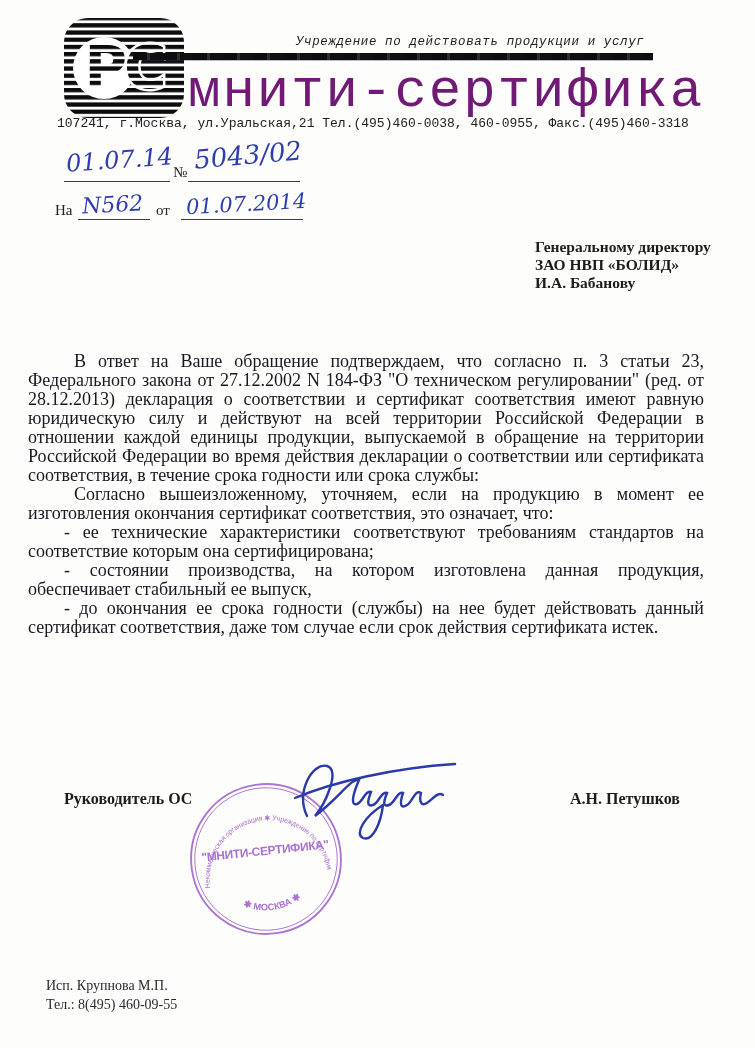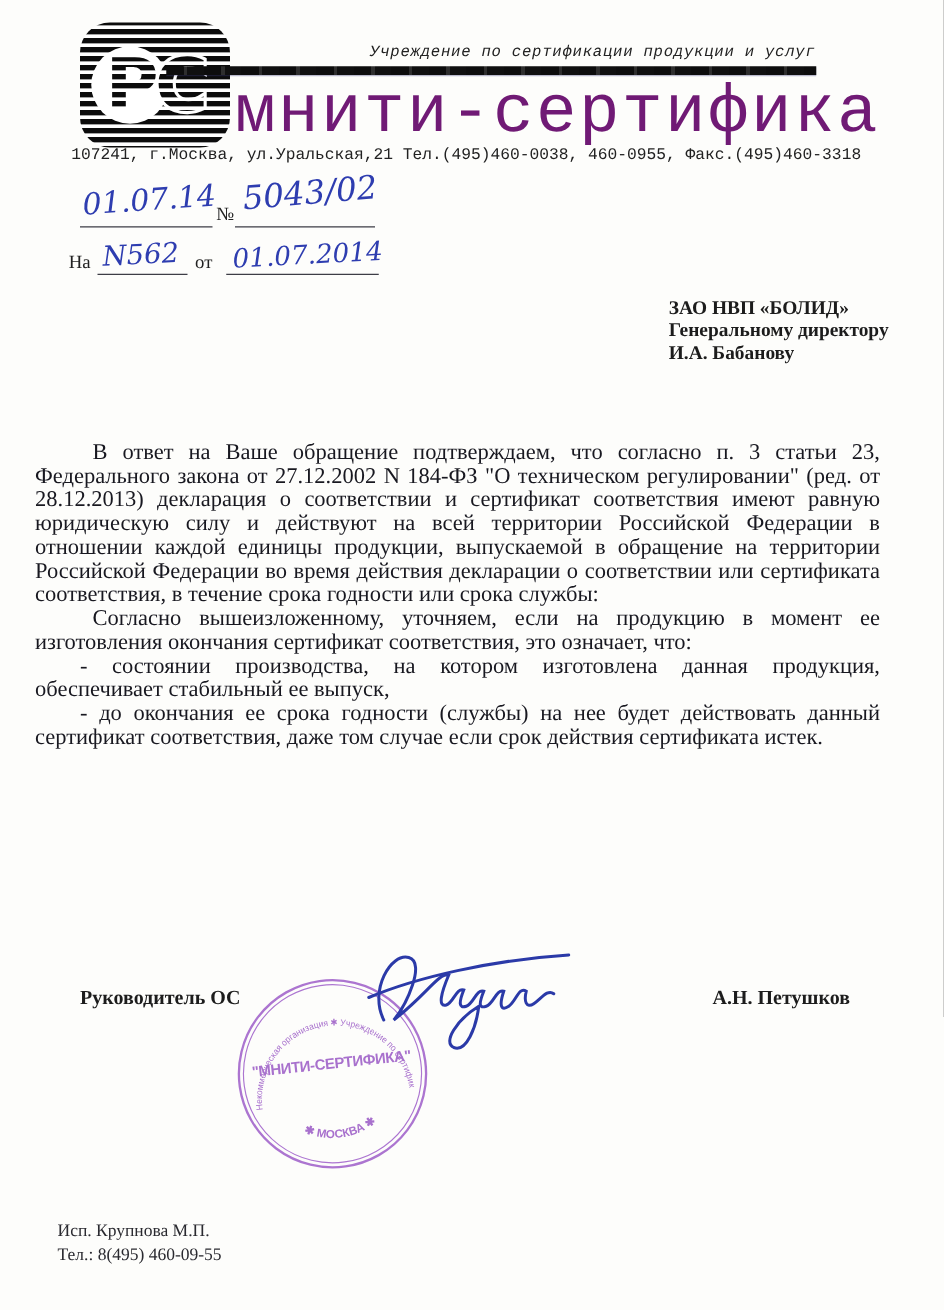--- a/index.html
+++ b/index.html
@@ -77,47 +77,48 @@
       <pattern id="stripes" width="8" height="7.2" patternUnits="userSpaceOnUse">
         <rect width="8" height="7.2" fill="#ffffff"></rect>
         <rect width="8" height="4.3" fill="#0c0c0c"></rect>
       </pattern>
     </defs>
     <rect x="2" y="2" width="120" height="100" rx="24" ry="24" fill="url(#stripes)"></rect>
     <circle cx="42" cy="52" r="31" fill="#ffffff"></circle>
     <text x="62" y="72" text-anchor="middle" font-family="DejaVu Sans, sans-serif" font-weight="bold" font-size="58" fill="url(#stripes)" stroke="#ffffff" stroke-width="5" paint-order="stroke" letter-spacing="-3">РС</text>
   </svg>
 
-  <div class="tagline">Учреждение по сертификации продукции и услуг</div>
+  <div class="tagline">Учреждение по действовать продукции и услуг</div>
   <div class="header-rule"></div>
   <div class="org-title">мнити-сертифика</div>
   <div class="address-line">107241, г.Москва, ул.Уральская,21   Тел.(495)460-0038, 460-0955, Факс.(495)460-3318</div>
 
   <div class="hand" style="left:66px;top:146px;font-size:24px;transform:rotate(-4deg);">01.07.14</div>
   <div class="uline" style="left:64px;top:181px;width:106px;"></div>
   <div class="ref-label" style="left:173px;top:164px;">№</div>
   <div class="hand" style="left:194px;top:140px;font-size:26px;transform:rotate(-5deg);">5043/02</div>
   <div class="uline" style="left:188px;top:181px;width:112px;"></div>
 
   <div class="ref-label" style="left:55px;top:202px;">На</div>
   <div class="hand" style="left:82px;top:192px;font-size:22px;transform:rotate(-3deg);">N562</div>
   <div class="uline" style="left:78px;top:219px;width:72px;"></div>
   <div class="ref-label" style="left:156px;top:202px;">от</div>
   <div class="hand" style="left:186px;top:192px;font-size:21px;transform:rotate(-3deg);">01.07.2014</div>
   <div class="uline" style="left:181px;top:219px;width:122px;"></div>
 
   <div class="addressee">
+    <div>Генеральному директору</div>
     <div>ЗАО НВП «БОЛИД»</div>
-    <div>Генеральному директору</div>
     <div>И.А. Бабанову</div>
   </div>
 
   <div class="body-text">
     <p>В ответ на Ваше обращение подтверждаем, что согласно п. 3 статьи 23, Федерального закона от 27.12.2002 N 184-ФЗ "О техническом регулировании" (ред. от 28.12.2013) декларация о соответствии и сертификат соответствия имеют равную юридическую силу и действуют на всей территории Российской Федерации в отношении каждой единицы продукции, выпускаемой в обращение на территории Российской Федерации во время действия декларации о соответствии или сертификата соответствия, в течение срока годности или срока службы:</p>
     <p>Согласно вышеизложенному, уточняем, если на продукцию в момент ее изготовления окончания сертификат соответствия, это означает, что:</p>
+    <p class="dash">- ее технические характеристики соответствуют требованиям стандартов на соответствие которым она сертифицирована;</p>
     <p class="dash">- состоянии производства, на котором изготовлена данная продукция, обеспечивает стабильный ее выпуск,</p>
     <p class="dash">- до окончания ее срока годности (службы) на нее будет действовать данный сертификат соответствия, даже  том случае если срок действия сертификата истек.</p>
   </div>
 
   <div class="sig-role">Руководитель ОС</div>
   <div class="sig-name">А.Н. Петушков</div>
 
   <svg class="stamp" viewBox="0 0 150 150" xmlns="http://www.w3.org/2000/svg">
     <g transform="rotate(-8 75 75)" fill="none" stroke="#a163cb">
       <circle cx="75" cy="75" r="72" stroke-width="1.8"></circle>

